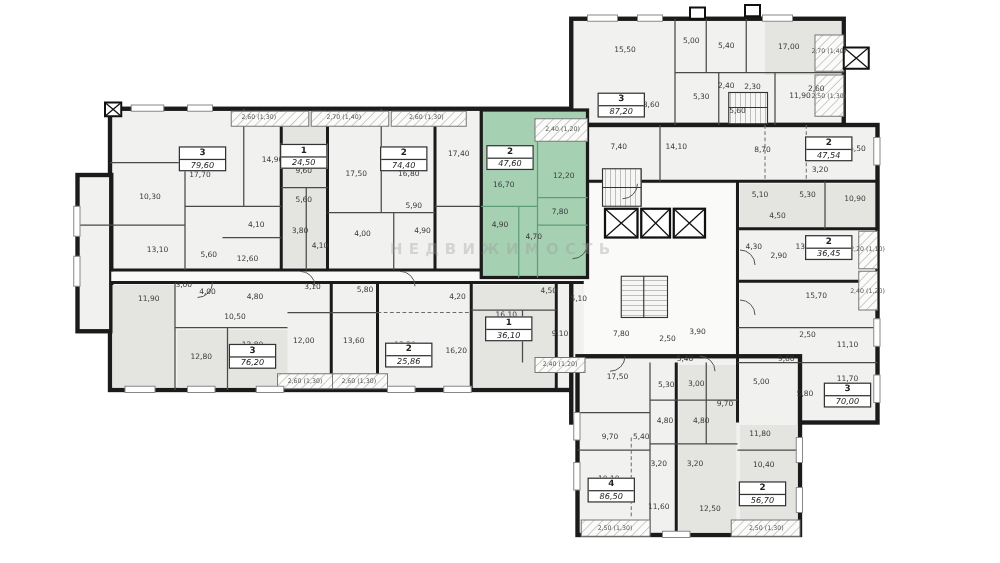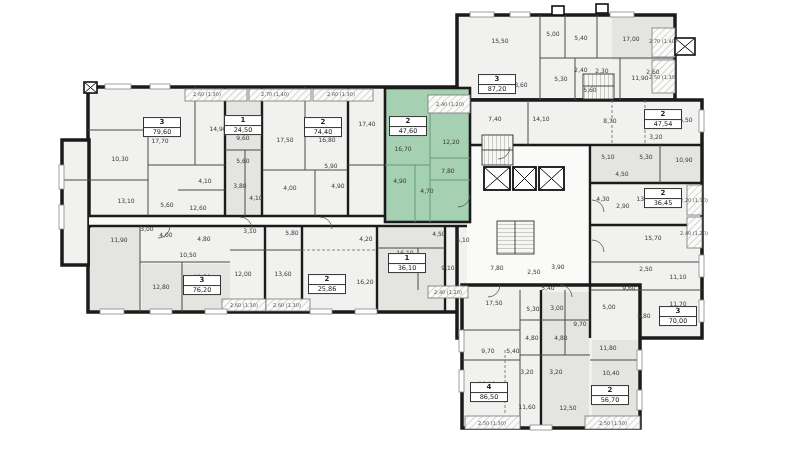--- a/index.html
+++ b/index.html
@@ -23,21 +23,21 @@
   .lift{fill:#ffffff;stroke:#111;stroke-width:1.8;}
   .liftx{stroke:#111;stroke-width:1;}
   .stair{stroke:#333;stroke-width:0.9;}
   .win{fill:#ffffff;stroke:#888;stroke-width:0.8;}
   .xbox{fill:#fff;stroke:#111;stroke-width:1.6;}
   .door{stroke:#555;stroke-width:0.8;fill:none;}
   .room-label{position:absolute;transform:translate(-50%,-50%);font-size:6px;color:var(--label);white-space:nowrap;letter-spacing:0;}
   .balcony-label{position:absolute;transform:translate(-50%,-50%);font-size:5px;color:#555;white-space:nowrap;}
   .unit-label{position:absolute;transform:translate(-50%,-50%);width:36px;background:#fff;border:1px solid #333;text-align:center;line-height:1.25;cursor:pointer;}
   .unit-num{display:block;font-size:7px;color:#222;border-bottom:1px solid #333;font-weight:bold;}
-  .unit-area{display:block;font-size:6.5px;color:#222;}
+  .unit-area{display:block;font-size:6.5px;color:#222;font-style:italic;}
   #watermark{position:absolute;left:285px;top:190px;width:235px;text-align:center;pointer-events:none;}
   #wm1{font-size:36px;font-weight:bold;color:var(--watermark);opacity:.34;letter-spacing:6px;line-height:1;}
   #wm2{font-size:12px;font-weight:bold;color:var(--watermark);opacity:.34;letter-spacing:5px;margin-top:2px;}
 </style>
 </head>
 <body>
 
 <div id="canvas">
   <svg width="800" height="450" viewBox="0 0 800 450">
     <defs>
@@ -161,20 +161,21 @@
       <rect class="xbox" x="552" y="6" width="12" height="9"></rect>
       <rect class="xbox" x="596" y="4" width="12" height="9"></rect>
     </g>
 
     <g>
       <path class="door" d="M240,217a12,12 0 0 1 12,12 M320,217a12,12 0 0 1 12,12 M170,226a12,12 0 0 1 -12,12 M470,195a12,12 0 0 1 -12,12 M510,147a12,12 0 0 1 -12,12 M592,200a12,12 0 0 1 12,12 M592,240a12,12 0 0 1 12,12 M500,285a12,12 0 0 1 -12,12 M560,285a12,12 0 0 1 12,12"></path>
     </g>
   </svg>
 
   <div id="watermark">
+    <div id="wm2">НЕДВИЖИМОСТЬ</div>
   </div>
 
   <div id="room-labels">
       <span class="room-label" style="position: absolute; left: 160px; top: 140px;">17,70</span>
       <span class="room-label" style="position: absolute; left: 218px; top: 128px;">14,90</span>
       <span class="room-label" style="position: absolute; left: 120px; top: 158px;">10,30</span>
       <span class="room-label" style="position: absolute; left: 126px; top: 200px;">13,10</span>
       <span class="room-label" style="position: absolute; left: 167px; top: 204px;">5,60</span>
       <span class="room-label" style="position: absolute; left: 205px; top: 180px;">4,10</span>
       <span class="room-label" style="position: absolute; left: 198px; top: 207px;">12,60</span>

